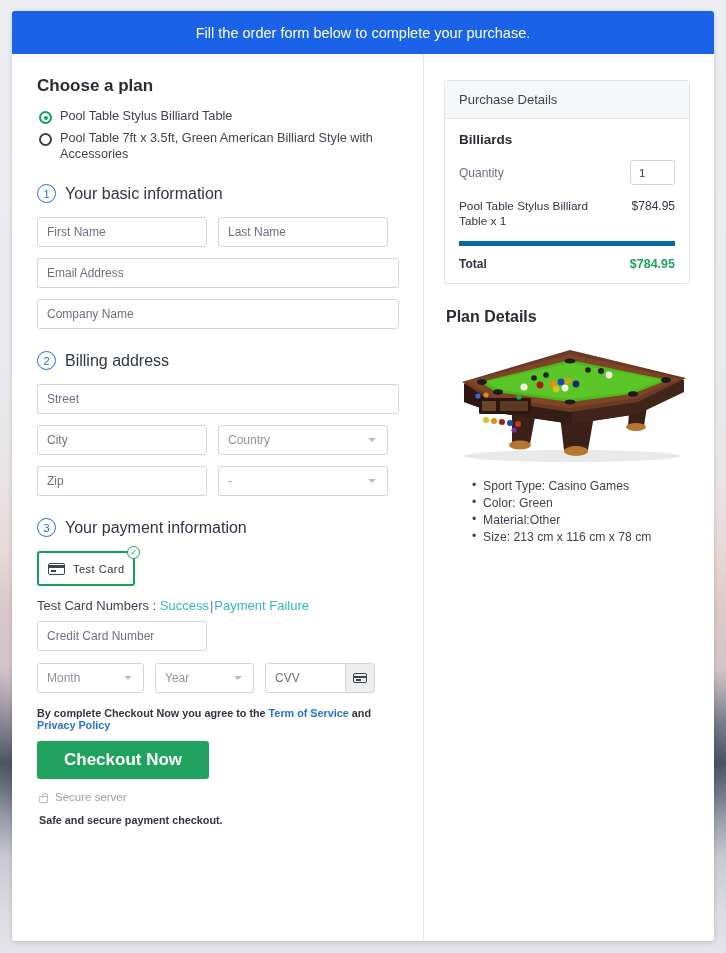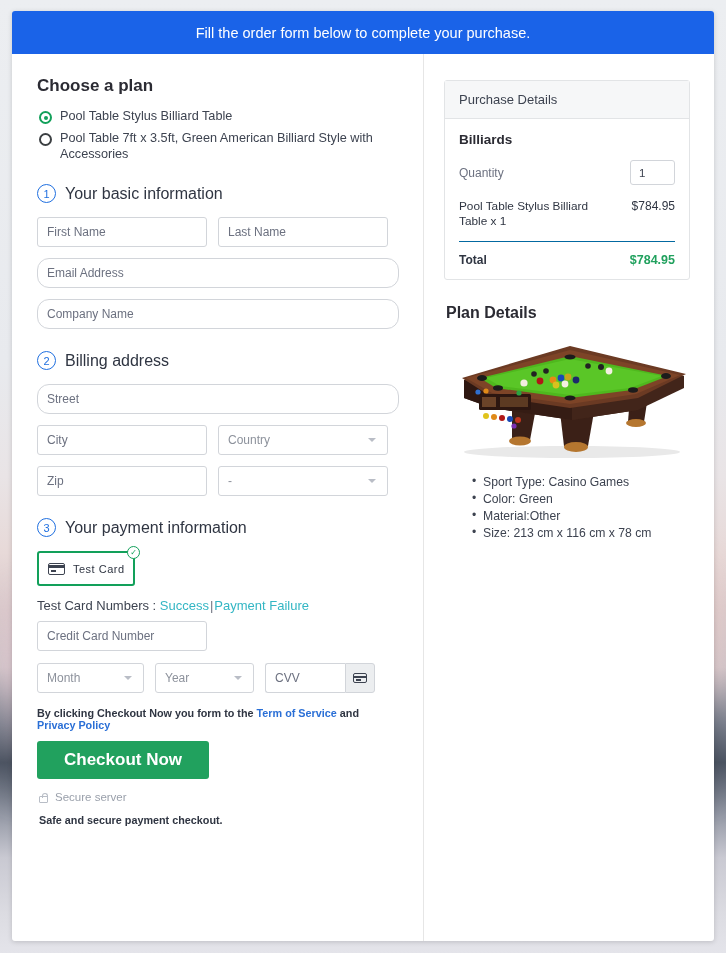--- a/index.html
+++ b/index.html
@@ -133,21 +133,21 @@
     height: 30px;
     border: 1px solid #d2d5da;
     border-radius: 3px;
     background: #fff;
     display: flex;
     align-items: center;
     padding: 0 9px;
     font-size: 12px;
     color: #6c7180;
   }
-  .fld.full { width: 100%; border-radius: 12px; }
+  .fld.full { width: 100%; }
   .fld.half { width: 170px; }
   .fld.sel { justify-content: space-between; color: #8d929c; }
   .caret {
     width: 0; height: 0;
     border-left: 4px solid transparent;
     border-right: 4px solid transparent;
     border-top: 4.5px solid #b9bdc6;
     margin-right: 2px;
   }
 
@@ -304,21 +304,21 @@
     border-radius: 3px;
     display: flex; align-items: center;
     padding-left: 8px;
     font-size: 11.5px; color: #3d4350;
   }
   .item-row {
     display: flex;
     justify-content: space-between;
     gap: 10px;
     padding-bottom: 12px;
-    border-bottom: 1px solid #0369a1;
+    border-bottom: 5px solid #0369a1;
   }
   .item-name {
     font-size: 11.8px; color: #2f3542;
     line-height: 15px; max-width: 130px;
   }
   .item-price { font-size: 12px; color: #2f3542; white-space: nowrap; }
   .total-row {
     display: flex;
     justify-content: space-between;
     padding-top: 11px;
@@ -454,21 +454,21 @@
         </div>
         <div class="cvv-wrap">
           <div class="cvv-input">CVV</div>
           <div class="cvv-addon">
             <span class="cc-glyph"></span>
           </div>
         </div>
       </div>
 
       <div class="agree">
-        <span>By clicking Checkout Now you form to the</span>
+        <span>By complete Checkout Now you agree to the</span>
         <a href="#">Term of Service</a>
         <span>and</span>
         <a href="#">Privacy Policy</a>
       </div>
 
       <button class="checkout-btn">Checkout Now</button>
 
       <div class="secure">
         <span class="lock"></span>
         <span>Secure server</span>

